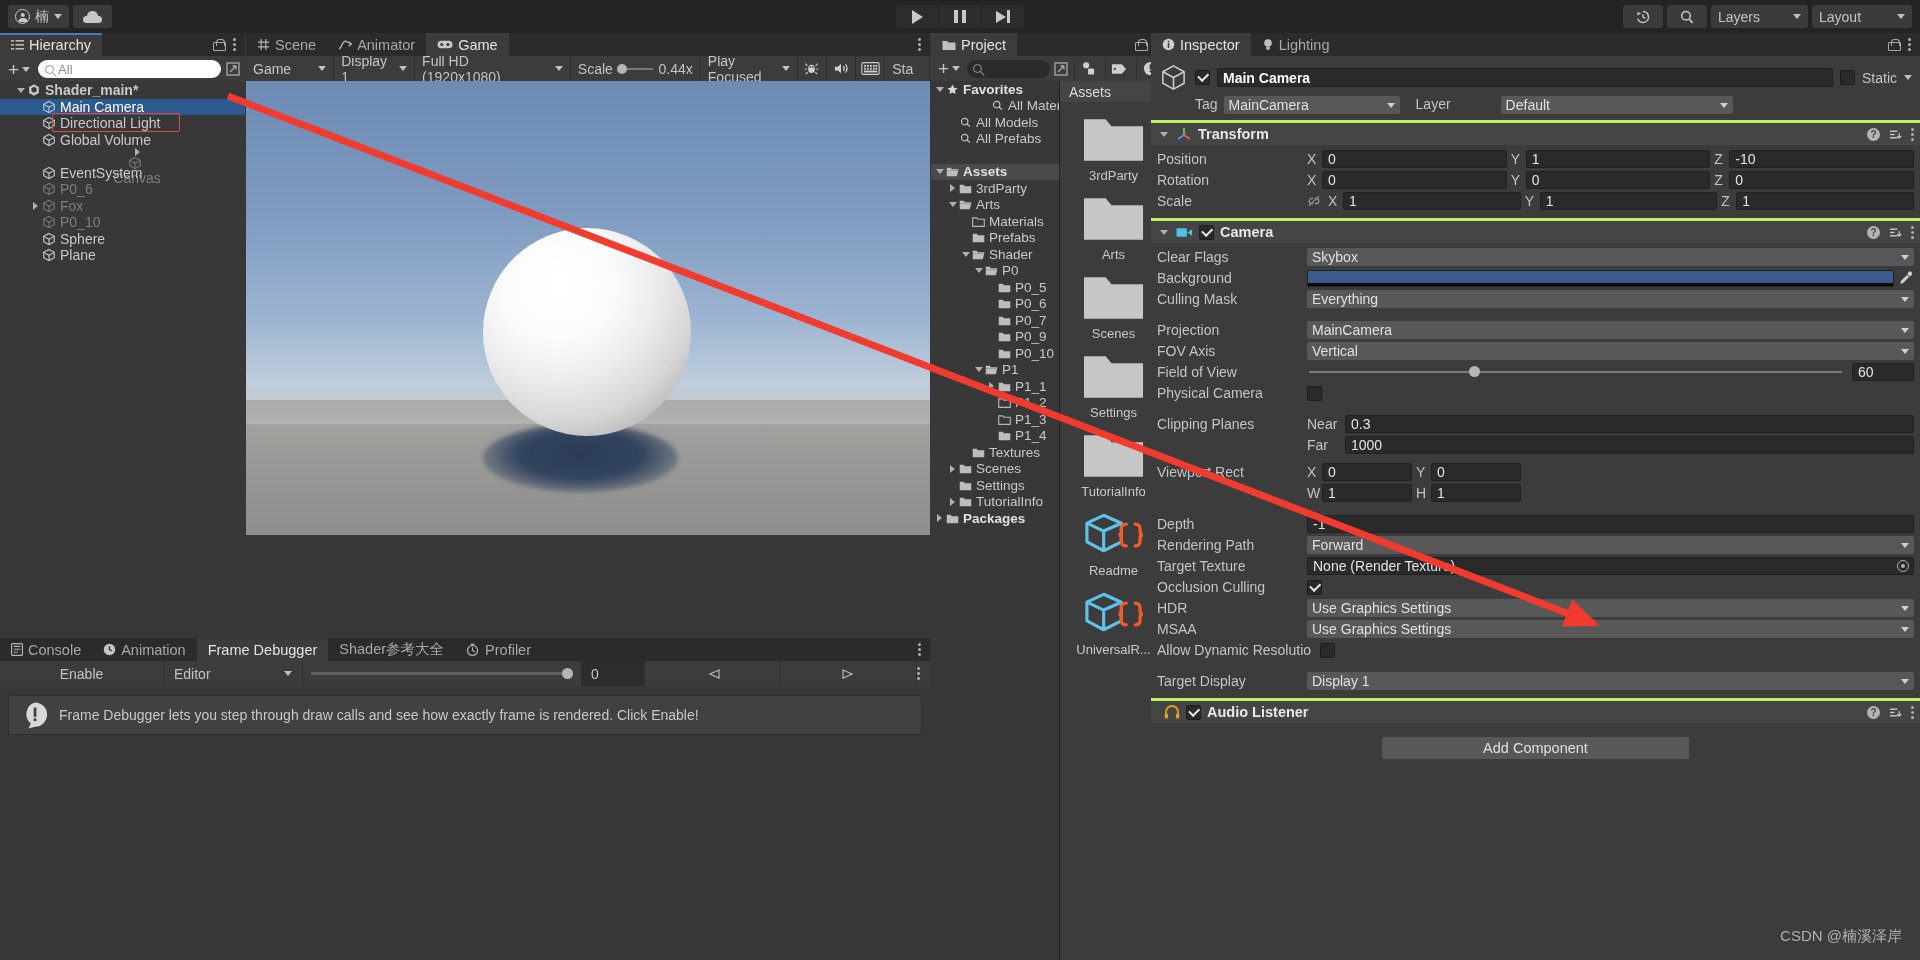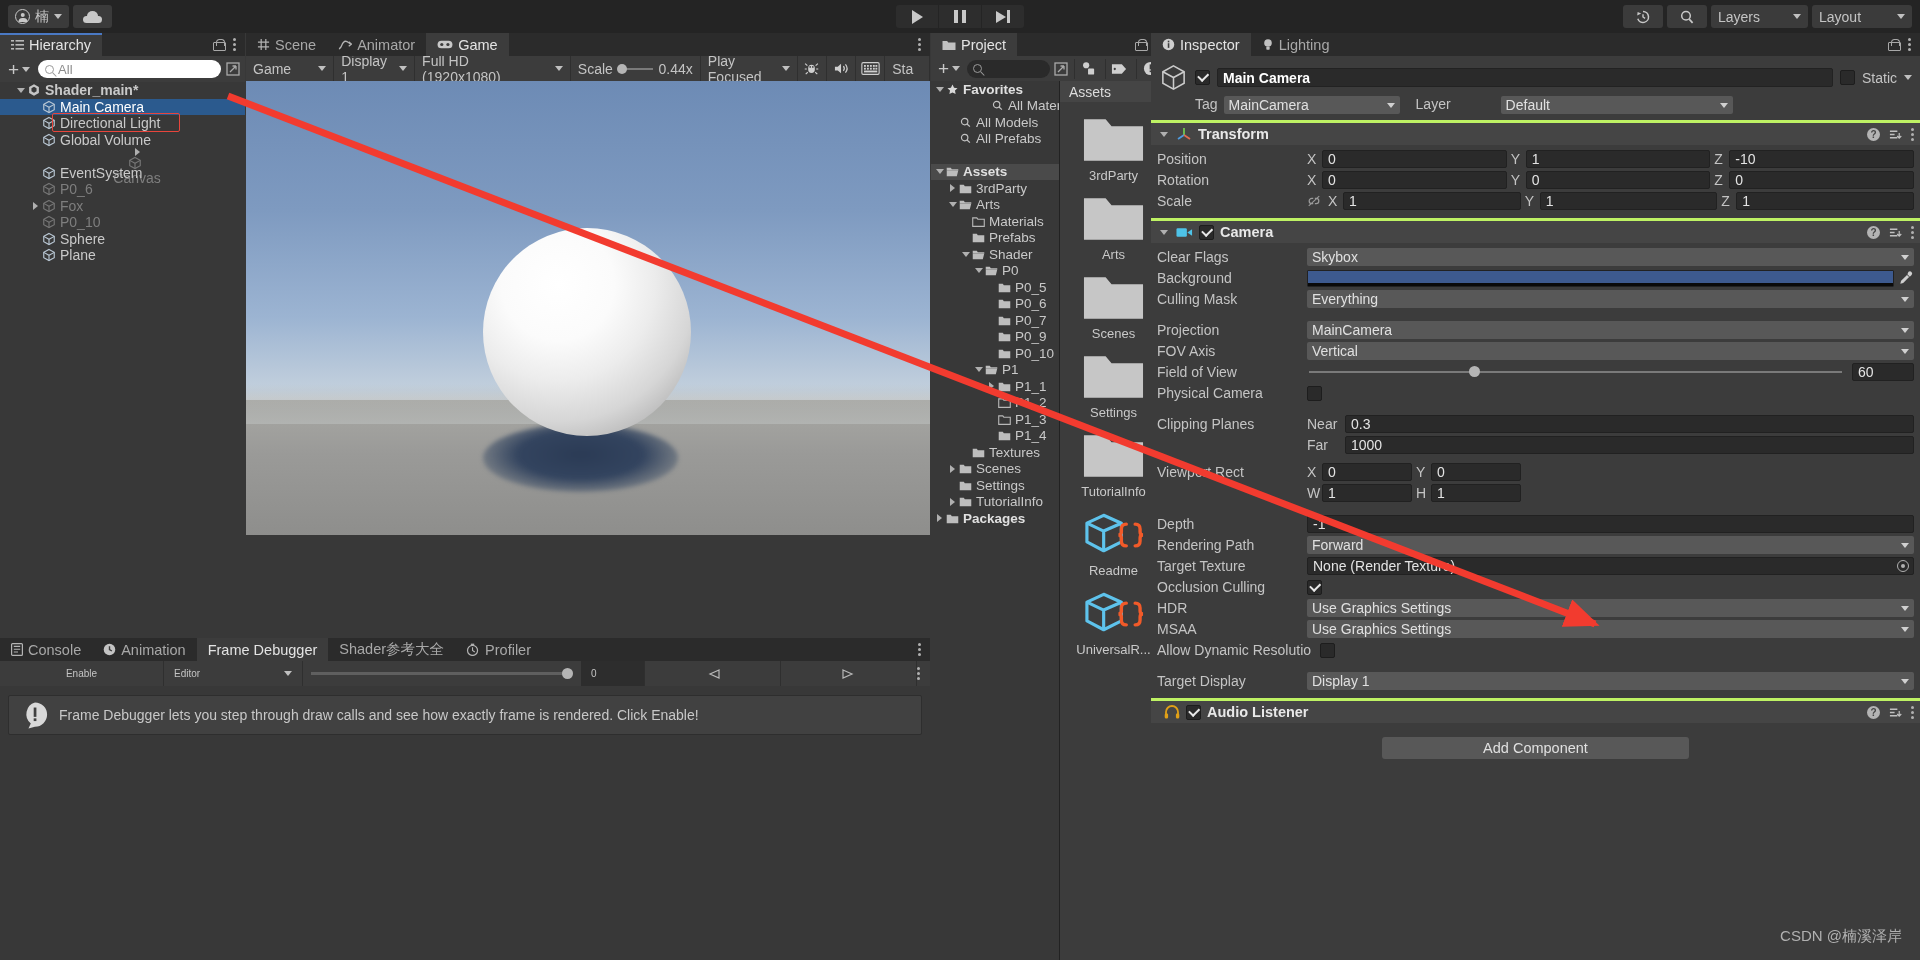--- a/index.html
+++ b/index.html
@@ -207,21 +207,21 @@
   }
   .target-dot{width:12px;height:12px;border-radius:50%;border:1.6px solid #b0b0b0;position:relative;}
   .target-dot::after{content:"";position:absolute;left:50%;top:50%;transform:translate(-50%,-50%);width:4px;height:4px;border-radius:50%;background:#b0b0b0;}
   .addcomp{
     width:307px;height:22px;margin:14px auto 0 auto;background:#585858;border-radius:3px;
     display:flex;align-items:center;justify-content:center;font-size:14.5px;color:#e0e0e0;cursor:pointer;
   }
 
   
   #bottom{ left:0; top:638px; width:930px; height:322px; background:#383838; }
-  .bt-toolbar{height:25px;background:#3c3c3c;display:flex;align-items:center;font-size:10px;}
+  .bt-toolbar{height:25px;background:#3c3c3c;display:flex;align-items:center;font-size:14px;}
   .bt-seg{height:25px;display:flex;align-items:center;justify-content:center;padding:0 10px;border-right:1px solid #2f2f2f;cursor:pointer;}
   .fd-track{flex:1;height:3px;background:#5f5f5f;position:relative;margin:0 8px;}
   .fd-knob{position:absolute;right:0;top:-4px;width:11px;height:11px;border-radius:50%;background:#b5b5b5;}
   .msgbox{
     margin:9px 8px;height:40px;background:#414141;border:1px solid #2e2e2e;border-radius:2px;
     display:flex;align-items:center;gap:10px;padding:0 12px;
   }
   .warn-ico{width:28px;height:28px;flex:none;}
   .msgtxt{font-size:14px;color:#c8c8c8;}
 

